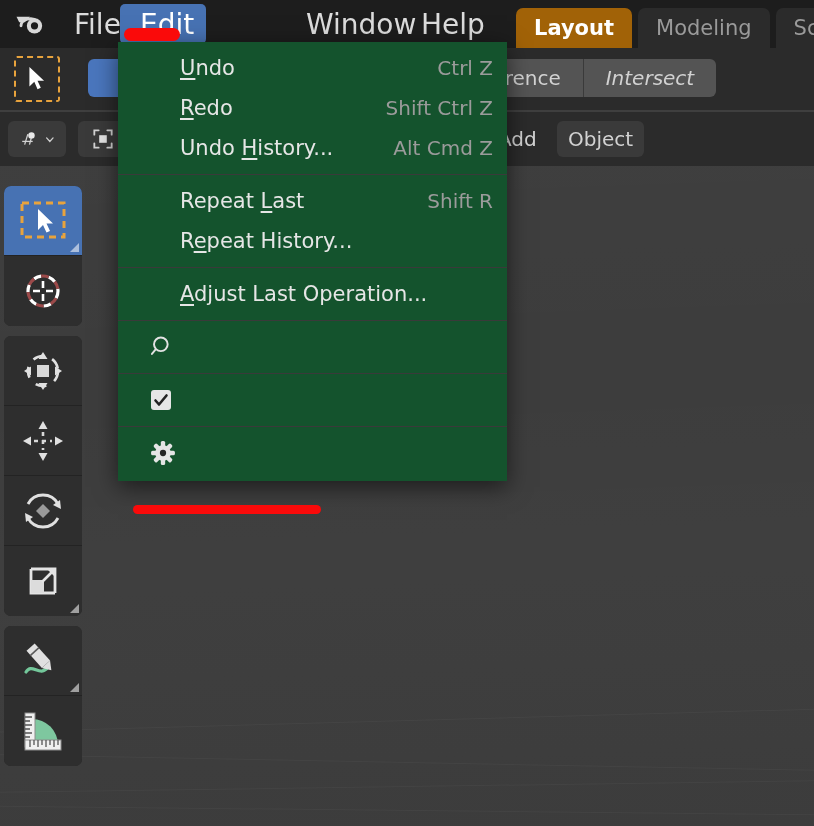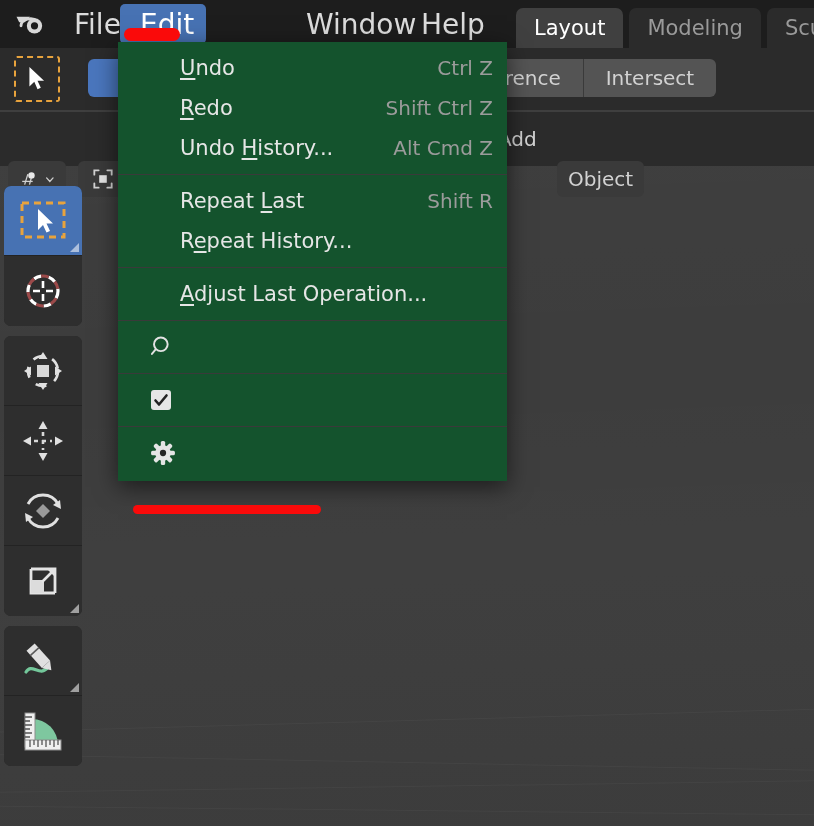--- a/index.html
+++ b/index.html
@@ -51,21 +51,21 @@
   .menu-root.active { background: #4772b3; color: #ffffff; }
 
   
   .tabstrip { position: absolute; top: 8px; left: 516px; display: flex; height: 40px; }
   .wtab {
     display: flex; align-items: center; padding: 0 18px;
     font-size: 21px; color: #9a9a9a;
     border-radius: 7px 7px 0 0;
     white-space: nowrap;
   }
-  .wtab.active { background: #404040; color: #ffffff; }
+  .wtab.active { background: #a16207; color: #ffffff; font-weight: bold; }
   .wtab.inactive { background: #2b2b2b; }
   .tabsep { width: 6px; }
 
   
   .row2 {
     position: absolute; left: 0; top: 48px; width: 814px; height: 62px;
     background: #2b2b2b;
   }
   .toolbtn-active-marker {
     position: absolute; left: 14px; top: 8px; width: 46px; height: 46px;
@@ -77,34 +77,33 @@
     border-radius: 6px; overflow: hidden;
   }
   .seg {
     display: flex; align-items: center; justify-content: center;
     padding: 0 22px; font-size: 20px; color: #d2d2d2;
     background: #545454; border-right: 1px solid #3a3a3a;
     white-space: nowrap;
   }
   .seg.blue { background: #4a76bd; min-width: 26px; }
   .seg.dim { background: #4a4a4a; color: #9f9f9f; }
-  .seg:last-child { border-right: none; }
+  .seg:last-child { border-right: none; font-style: italic; }
 
   
   .row3 {
     position: absolute; left: 0; top: 112px; width: 814px; height: 54px;
     background: #2b2b2b;
   }
   .hdr-btn {
     position: absolute; top: 9px; height: 36px;
     display: flex; align-items: center; gap: 7px;
     padding: 0 11px; border-radius: 6px;
     background: #3a3a3a; color: #d2d2d2; font-size: 20px;
     white-space: nowrap;
-    margin-top: 40px;
   }
   .hdr-plain {
     position: absolute; top: 9px; height: 36px;
     display: flex; align-items: center; padding: 0 13px;
     color: #d2d2d2; font-size: 20px; white-space: nowrap;
   }
 
   
   .toolshelf { position: absolute; left: 4px; top: 186px; width: 78px; }
   .tgroup { background: #282828; border-radius: 7px; overflow: hidden; margin-bottom: 10px; }

